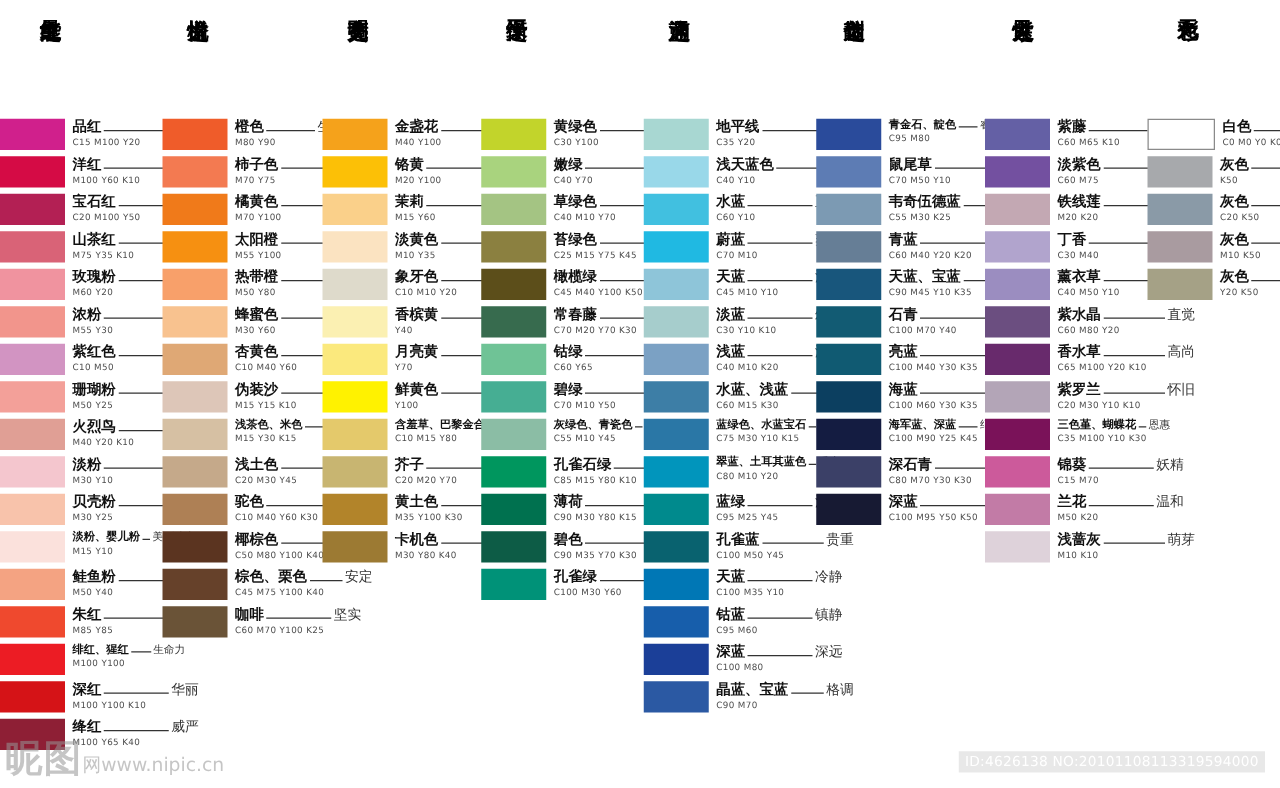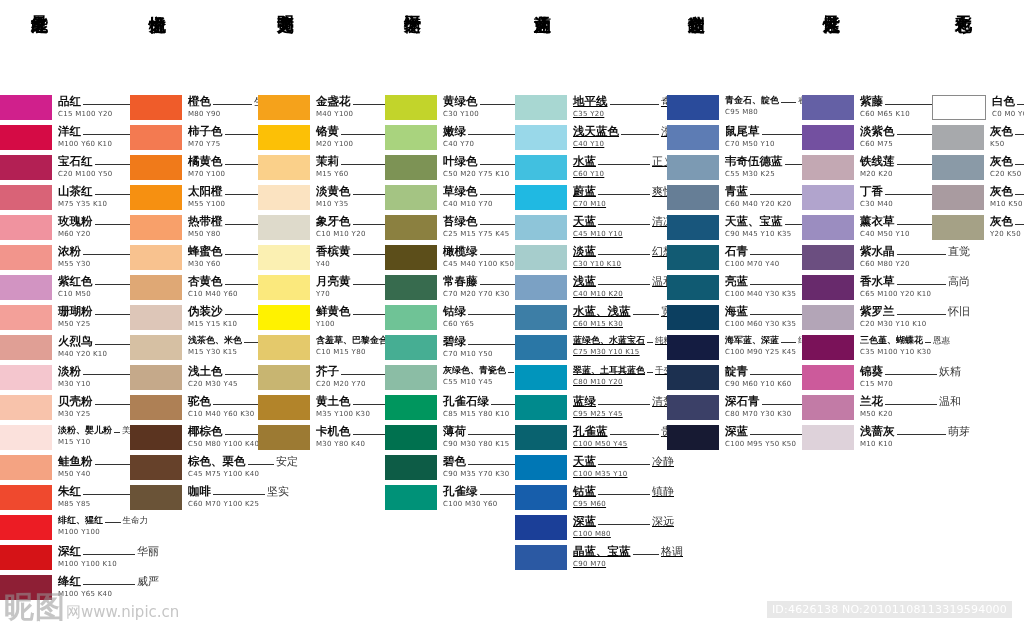--- a/index.html
+++ b/index.html
@@ -631,31 +631,20 @@
             <div class="meta">
               <div class="nameline">
                 <span class="cname">嫩绿</span>
                 <span class="dash" style="width: 52px;"></span>
                 <span class="cmean">快活</span>
               </div>
               <div class="code">C40  Y70</div>
             </div>
           </div>
           <div class="row">
-            <div class="swatch" style="background: rgb(125, 147, 85);"></div>
-            <div class="meta">
-              <div class="nameline">
-                <span class="cname">叶绿色</span>
-                <span class="dash" style="width: 49.5px;"></span>
-                <span class="cmean">自然</span>
-              </div>
-              <div class="code">C50  M20  Y75  K10</div>
-            </div>
-          </div>
-          <div class="row">
             <div class="swatch" style="background: rgb(164, 196, 131);"></div>
             <div class="meta">
               <div class="nameline">
                 <span class="cname">草绿色</span>
                 <span class="dash" style="width: 49.5px;"></span>
                 <span class="cmean">成长</span>
               </div>
               <div class="code">C40  M10  Y70</div>
             </div>
           </div>
@@ -764,21 +753,21 @@
               <div class="nameline">
                 <span class="cname">孔雀绿</span>
                 <span class="dash" style="width: 49.5px;"></span>
                 <span class="cmean">品格</span>
               </div>
               <div class="code">C100  M30  Y60</div>
             </div>
           </div>
         </div>
       </div>
-      <div class="column" style="width: 152px; text-decoration: underline;">
+      <div class="column" style="width: 138px;">
         <div class="col-head">
           <div class="vtitle" style="left: 18px;">沟通之蓝</div>
         </div>
         <div class="rows">
           <div class="row">
             <div class="swatch" style="background: rgb(168, 215, 210);"></div>
             <div class="meta">
               <div class="nameline">
                 <span class="cname">地平线</span>
                 <span class="dash" style="width: 49.5px;"></span>
@@ -1049,31 +1038,20 @@
           </div>
           <div class="row">
             <div class="swatch" style="background: rgb(20, 28, 65);"></div>
             <div class="meta">
               <div class="nameline">
                 <span class="cname small">海军蓝、深蓝</span>
                 <span class="dash" style="width: 15px;"></span>
                 <span class="cmean small">纪律</span>
               </div>
               <div class="code">C100  M90  Y25  K45</div>
-            </div>
-          </div>
-          <div class="row">
-            <div class="swatch" style="background: rgb(28, 48, 80);"></div>
-            <div class="meta">
-              <div class="nameline">
-                <span class="cname">靛青</span>
-                <span class="dash" style="width: 52px;"></span>
-                <span class="cmean">庄严</span>
-              </div>
-              <div class="code">C90  M60  Y10  K60</div>
             </div>
           </div>
           <div class="row">
             <div class="swatch" style="background: rgb(59, 64, 103);"></div>
             <div class="meta">
               <div class="nameline">
                 <span class="cname">深石青</span>
                 <span class="dash" style="width: 49.5px;"></span>
                 <span class="cmean">理智</span>
               </div>

